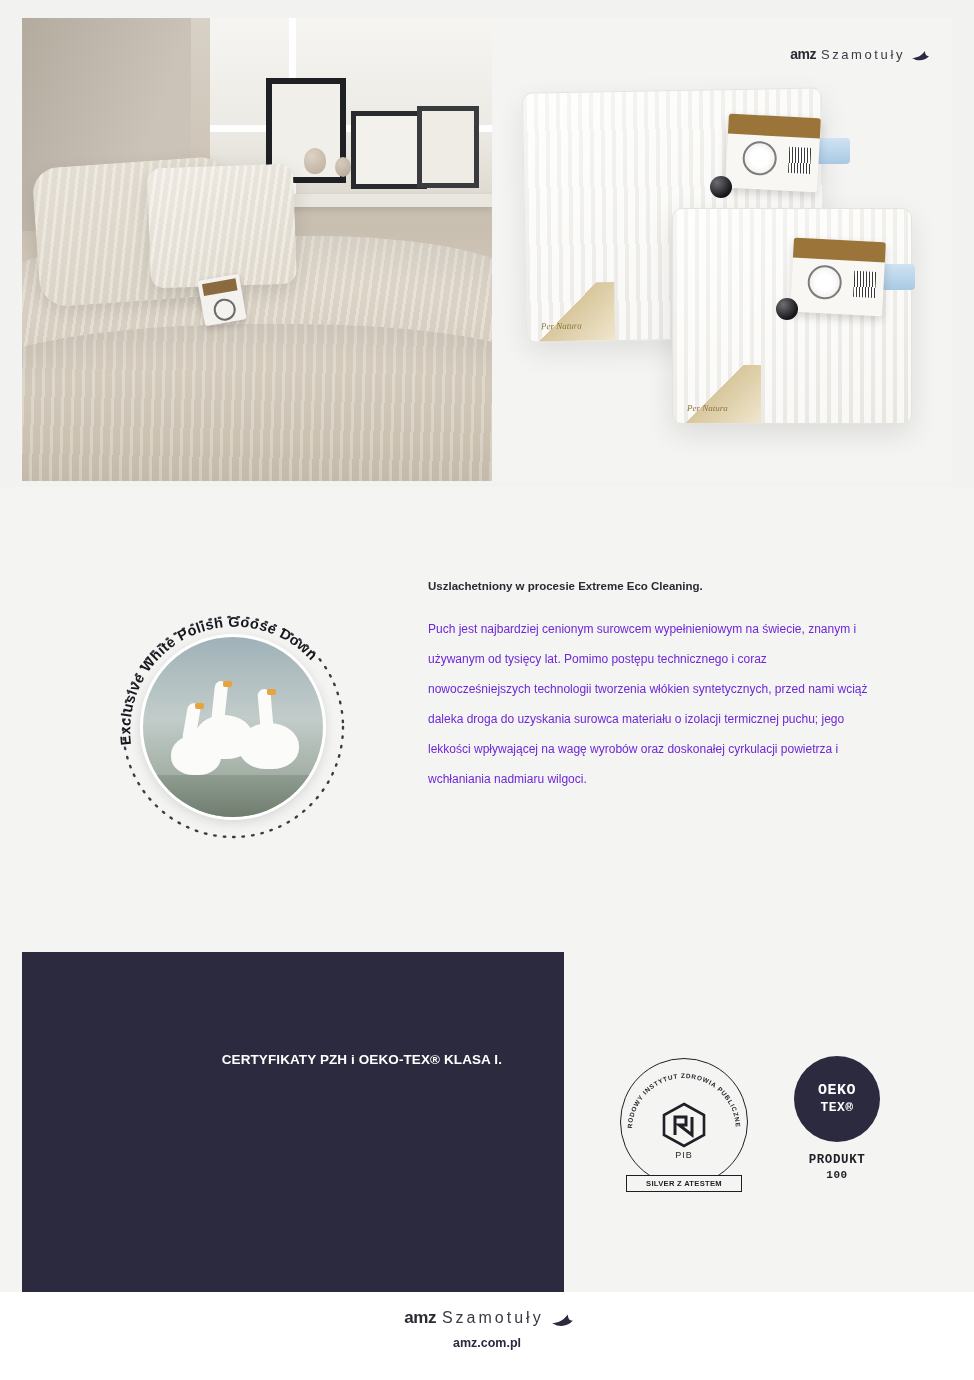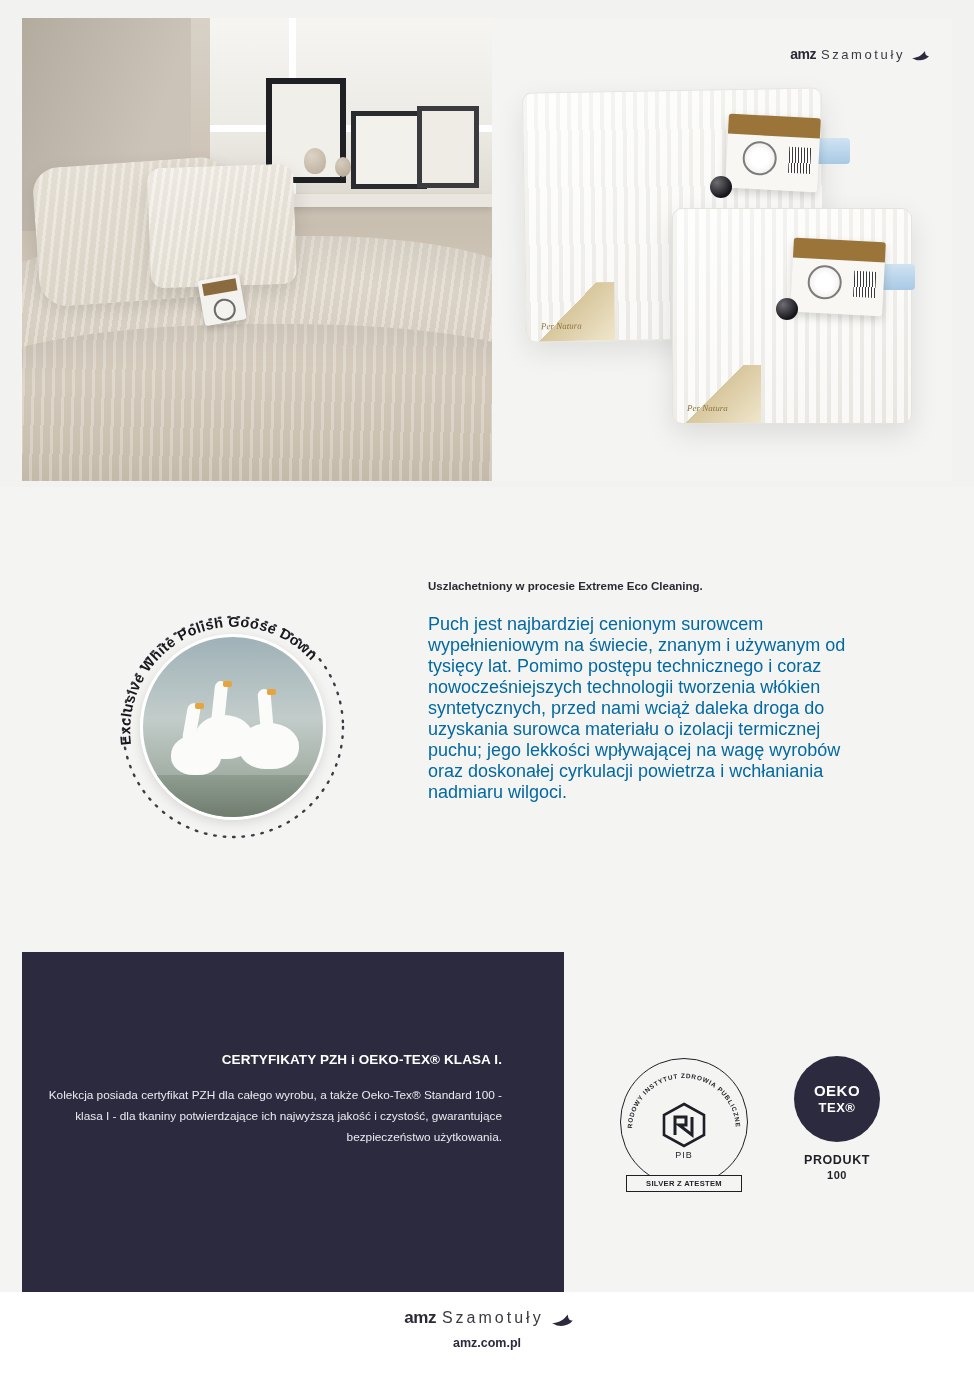--- a/index.html
+++ b/index.html
@@ -255,21 +255,21 @@
   .copy {
     position: absolute; left: 428px; top: 88px; width: 440px;
   }
   .copy h2 {
     font-size: 18px; font-weight: bold; color: #1e1e26; letter-spacing: -0.1px;
   }
   .copy .sub {
     font-size: 11.5px; font-weight: bold; color: #2a2a33; margin-top: 5px;
   }
   .copy p {
-    font-size: 18px; line-height: 21px; color: #0369a1; margin-top: 22px;
+    font-size: 12px; line-height: 30px; color: #6d28d9; margin-top: 22px;
   }
   .copy p.p2 { margin-top: 22px; }
 
   
   .cert {
     position: absolute; left: 0; top: 952px; width: 974px; height: 340px;
     background: #f4f4f3;
   }
   .cert-dark {
     position: absolute; left: 22px; top: 0; width: 542px; height: 340px;
@@ -300,21 +300,21 @@
   .pzh-pib {
     position: absolute; left: 0; right: 0; bottom: 26px; text-align: center;
     font-size: 9px; font-weight: normal; color: #1f1f27; letter-spacing: 1px;
   }
   .pzh-atest {
     position: absolute; left: 6px; bottom: -6px; width: 116px;
     border: 1px solid #1f1f27; text-align: center;
     font-size: 7.6px; font-weight: bold; color: #1f1f27; padding: 3px 0;
     letter-spacing: 0.3px; background: #f4f4f3;
   }
-  .oeko { position: relative; width: 110px; height: 132px; text-align: center; }
+  .oeko { position: relative; width: 110px; height: 132px; text-align: center; font-family: Liberation Mono, monospace; }
   .oeko-circle {
     width: 86px; height: 86px; margin: 0 auto; border-radius: 50%;
     background: #2b2a3e; color: #fff;
     display: flex; flex-direction: column; align-items: center; justify-content: center;
     line-height: 17px;
   }
   .oeko-circle .l1 { font-size: 15px; font-weight: bold; letter-spacing: 0.5px; }
   .oeko-circle .l2 { font-size: 13px; font-weight: bold; letter-spacing: 0.5px; }
   .oeko-std { margin-top: 11px; font-size: 12.5px; font-weight: bold; color: #1f1f27; letter-spacing: 0.6px;}
   .oeko-100 { margin-top: 2px; font-size: 11px; font-weight: bold; color: #1f1f27; letter-spacing: 0.6px;}
@@ -431,21 +431,20 @@
     <div class="copy">
       <div class="sub">Uszlachetniony w procesie Extreme Eco Cleaning.</div>
       <p class="p1">Puch jest najbardziej cenionym surowcem wypełnieniowym na świecie, znanym i używanym od tysięcy lat. Pomimo postępu technicznego i coraz nowocześniejszych technologii tworzenia włókien syntetycznych, przed nami wciąż daleka droga do  uzyskania surowca materiału o izolacji termicznej puchu; jego lekkości wpływającej na wagę wyrobów oraz doskonałej cyrkulacji powietrza i wchłaniania nadmiaru wilgoci.</p>
     </div>
   </div>
 
   <div class="cert">
     <div class="cert-dark">
       <div class="inner">
         <h3>CERTYFIKATY PZH i OEKO-TEX® KLASA I.</h3>
-        <p>Kolekcja posiada certyfikat PZH dla całego wyrobu, a także Oeko-Tex® Standard 100 - klasa I - dla tkaniny potwierdzające ich najwyższą jakość i czystość, gwarantujące bezpieczeństwo użytkowania.</p>
       </div>
     </div>
 
     <div class="cert-logos">
 
       <div class="pzh">
         <div class="pzh-ring"></div>
         <svg width="128" height="128" viewBox="0 0 128 128" style="position:absolute;left:0;top:0">
           <defs>
             <path id="pzhTop" d="M 12 72 A 52 52 0 0 1 116 72" fill="none"></path>

